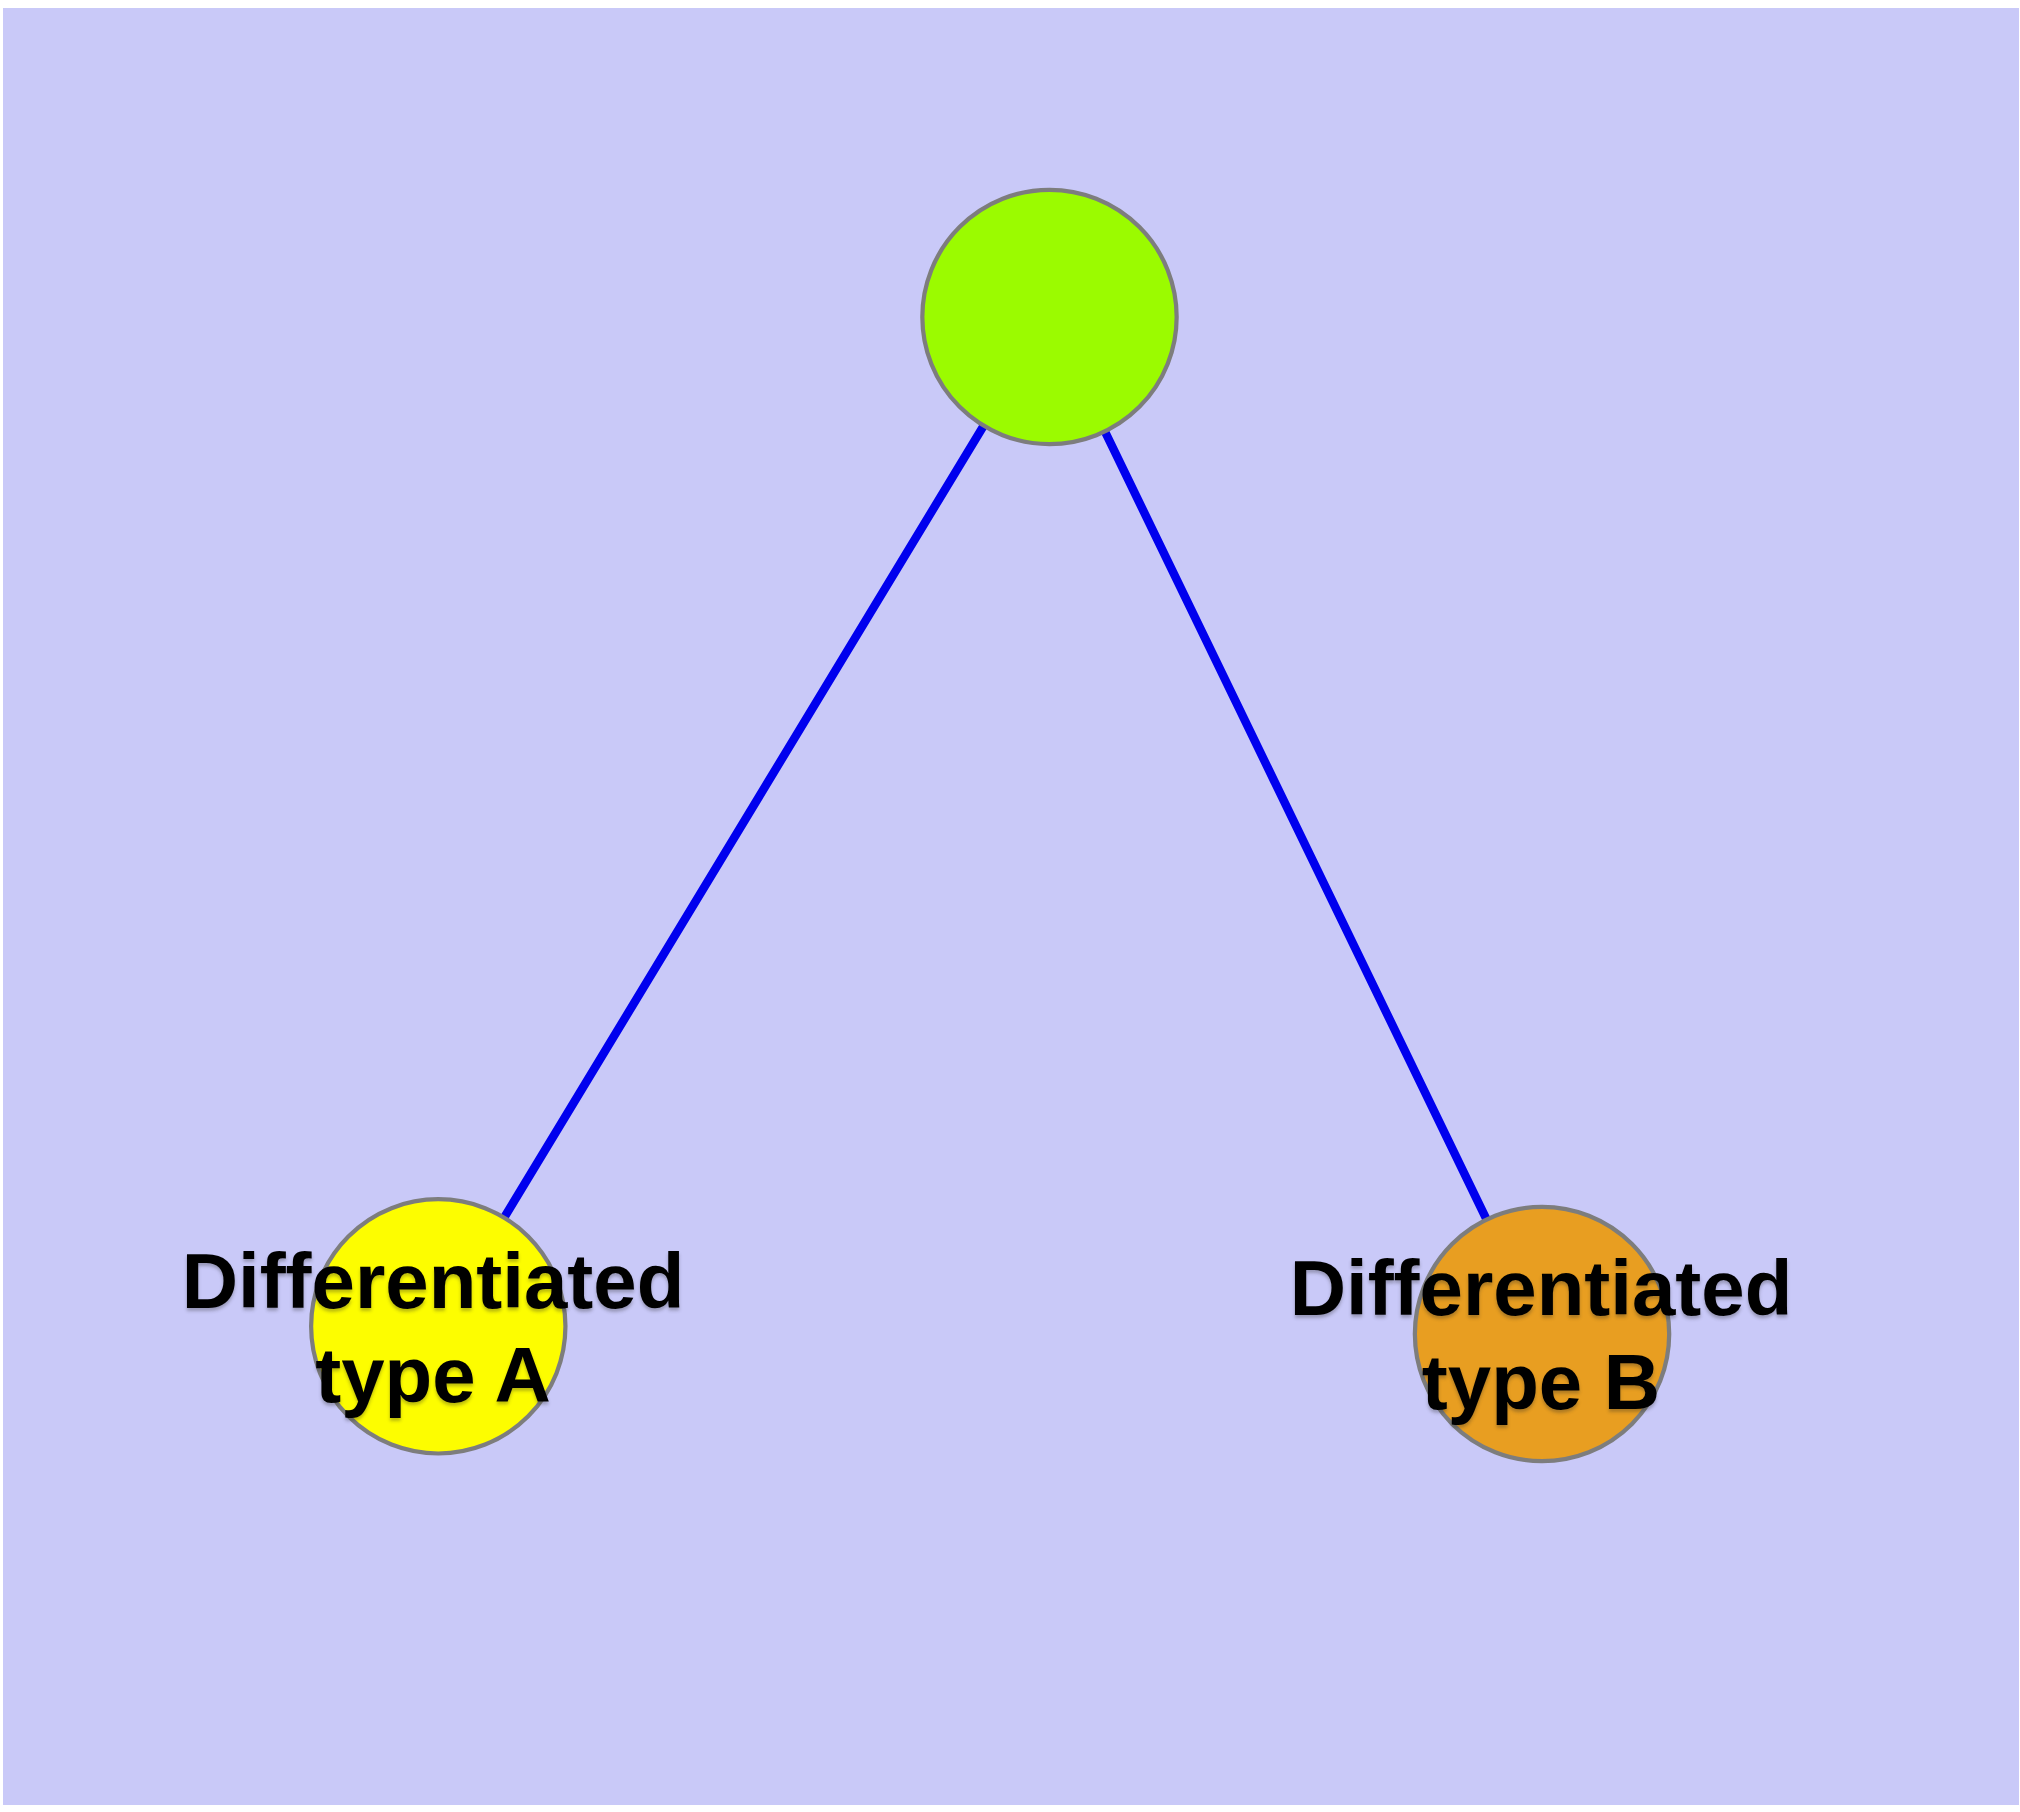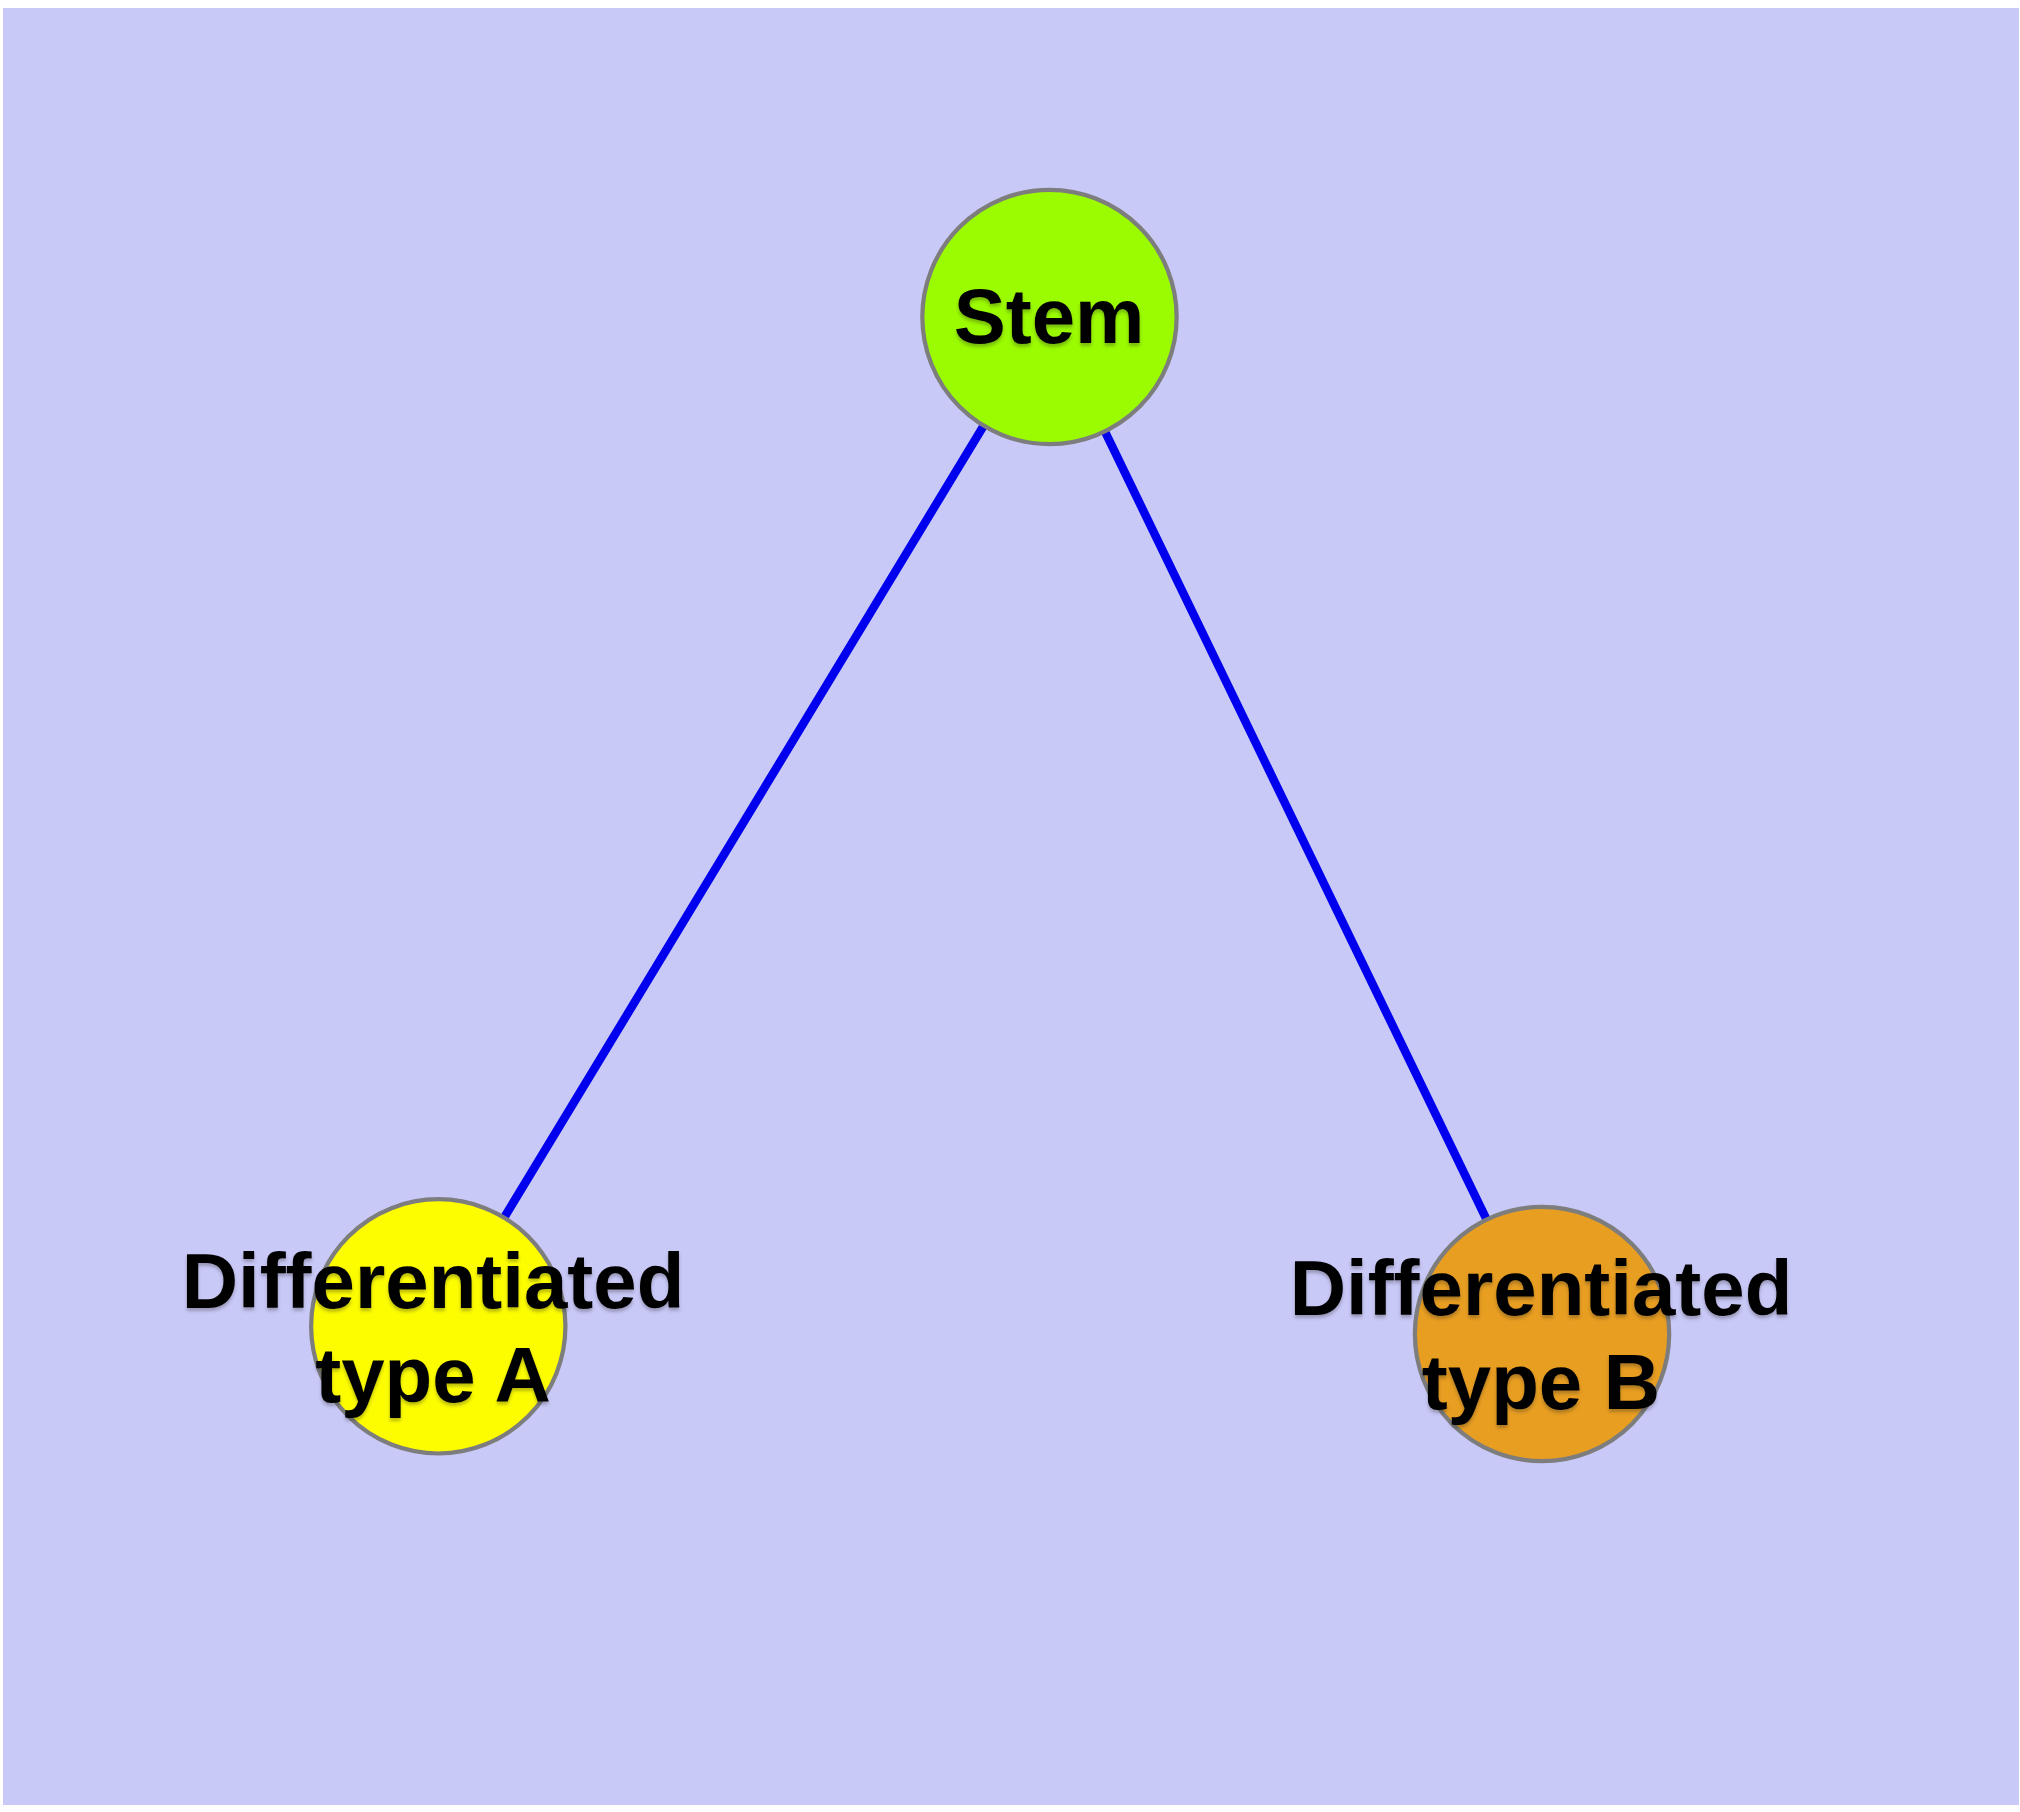--- a/index.html
+++ b/index.html
@@ -61,21 +61,20 @@
 
     <line stroke-width="10" stroke-linecap="round" x1="1238" y1="374" x2="1819" y2="1574" stroke="#0000ee"></line>
 
     <circle stroke-width="5" cx="1238" cy="374" r="150" fill="#9bfb00" stroke="#7d7d7d"></circle>
 
     <circle stroke-width="5" cx="517" cy="1565" r="150" fill="#fdfd00" stroke="#7d7d7d"></circle>
 
     <circle stroke-width="5" cx="1819" cy="1574" r="150" fill="#e89e21" stroke="#7d7d7d"></circle>
   </svg>
 
-  <div class="node-label label-stem">Stem</div>
 
   <div class="node-label label-type-a">Differentiated
 type A</div>
 
   <div class="node-label label-type-b">Differentiated
 type B</div>
 
 </div>
 
 

